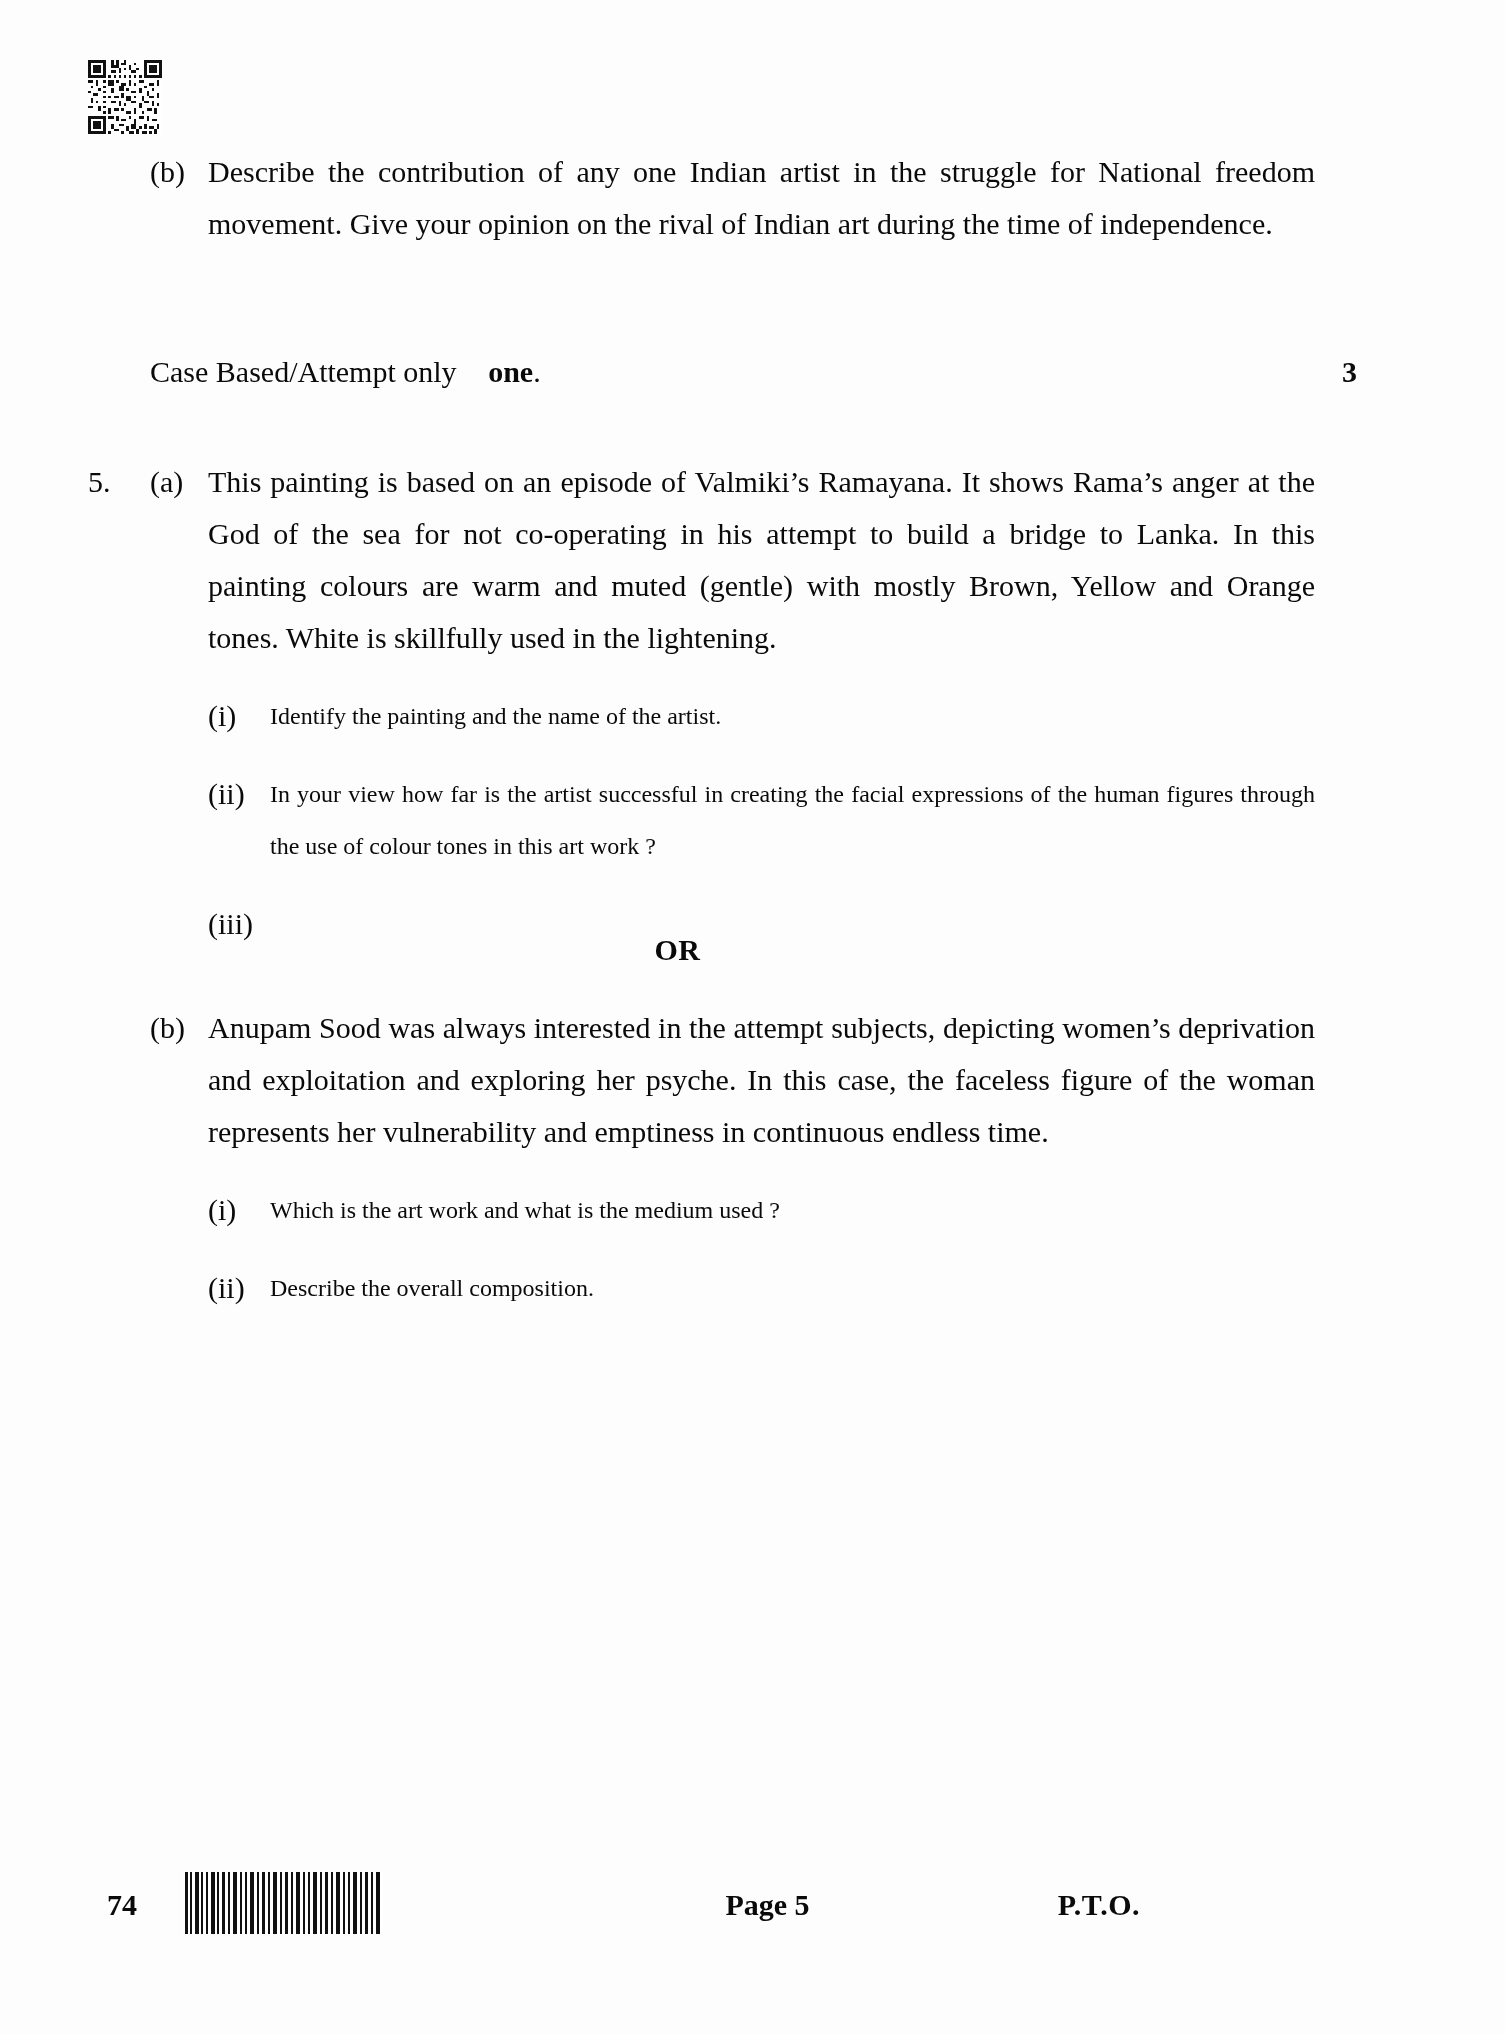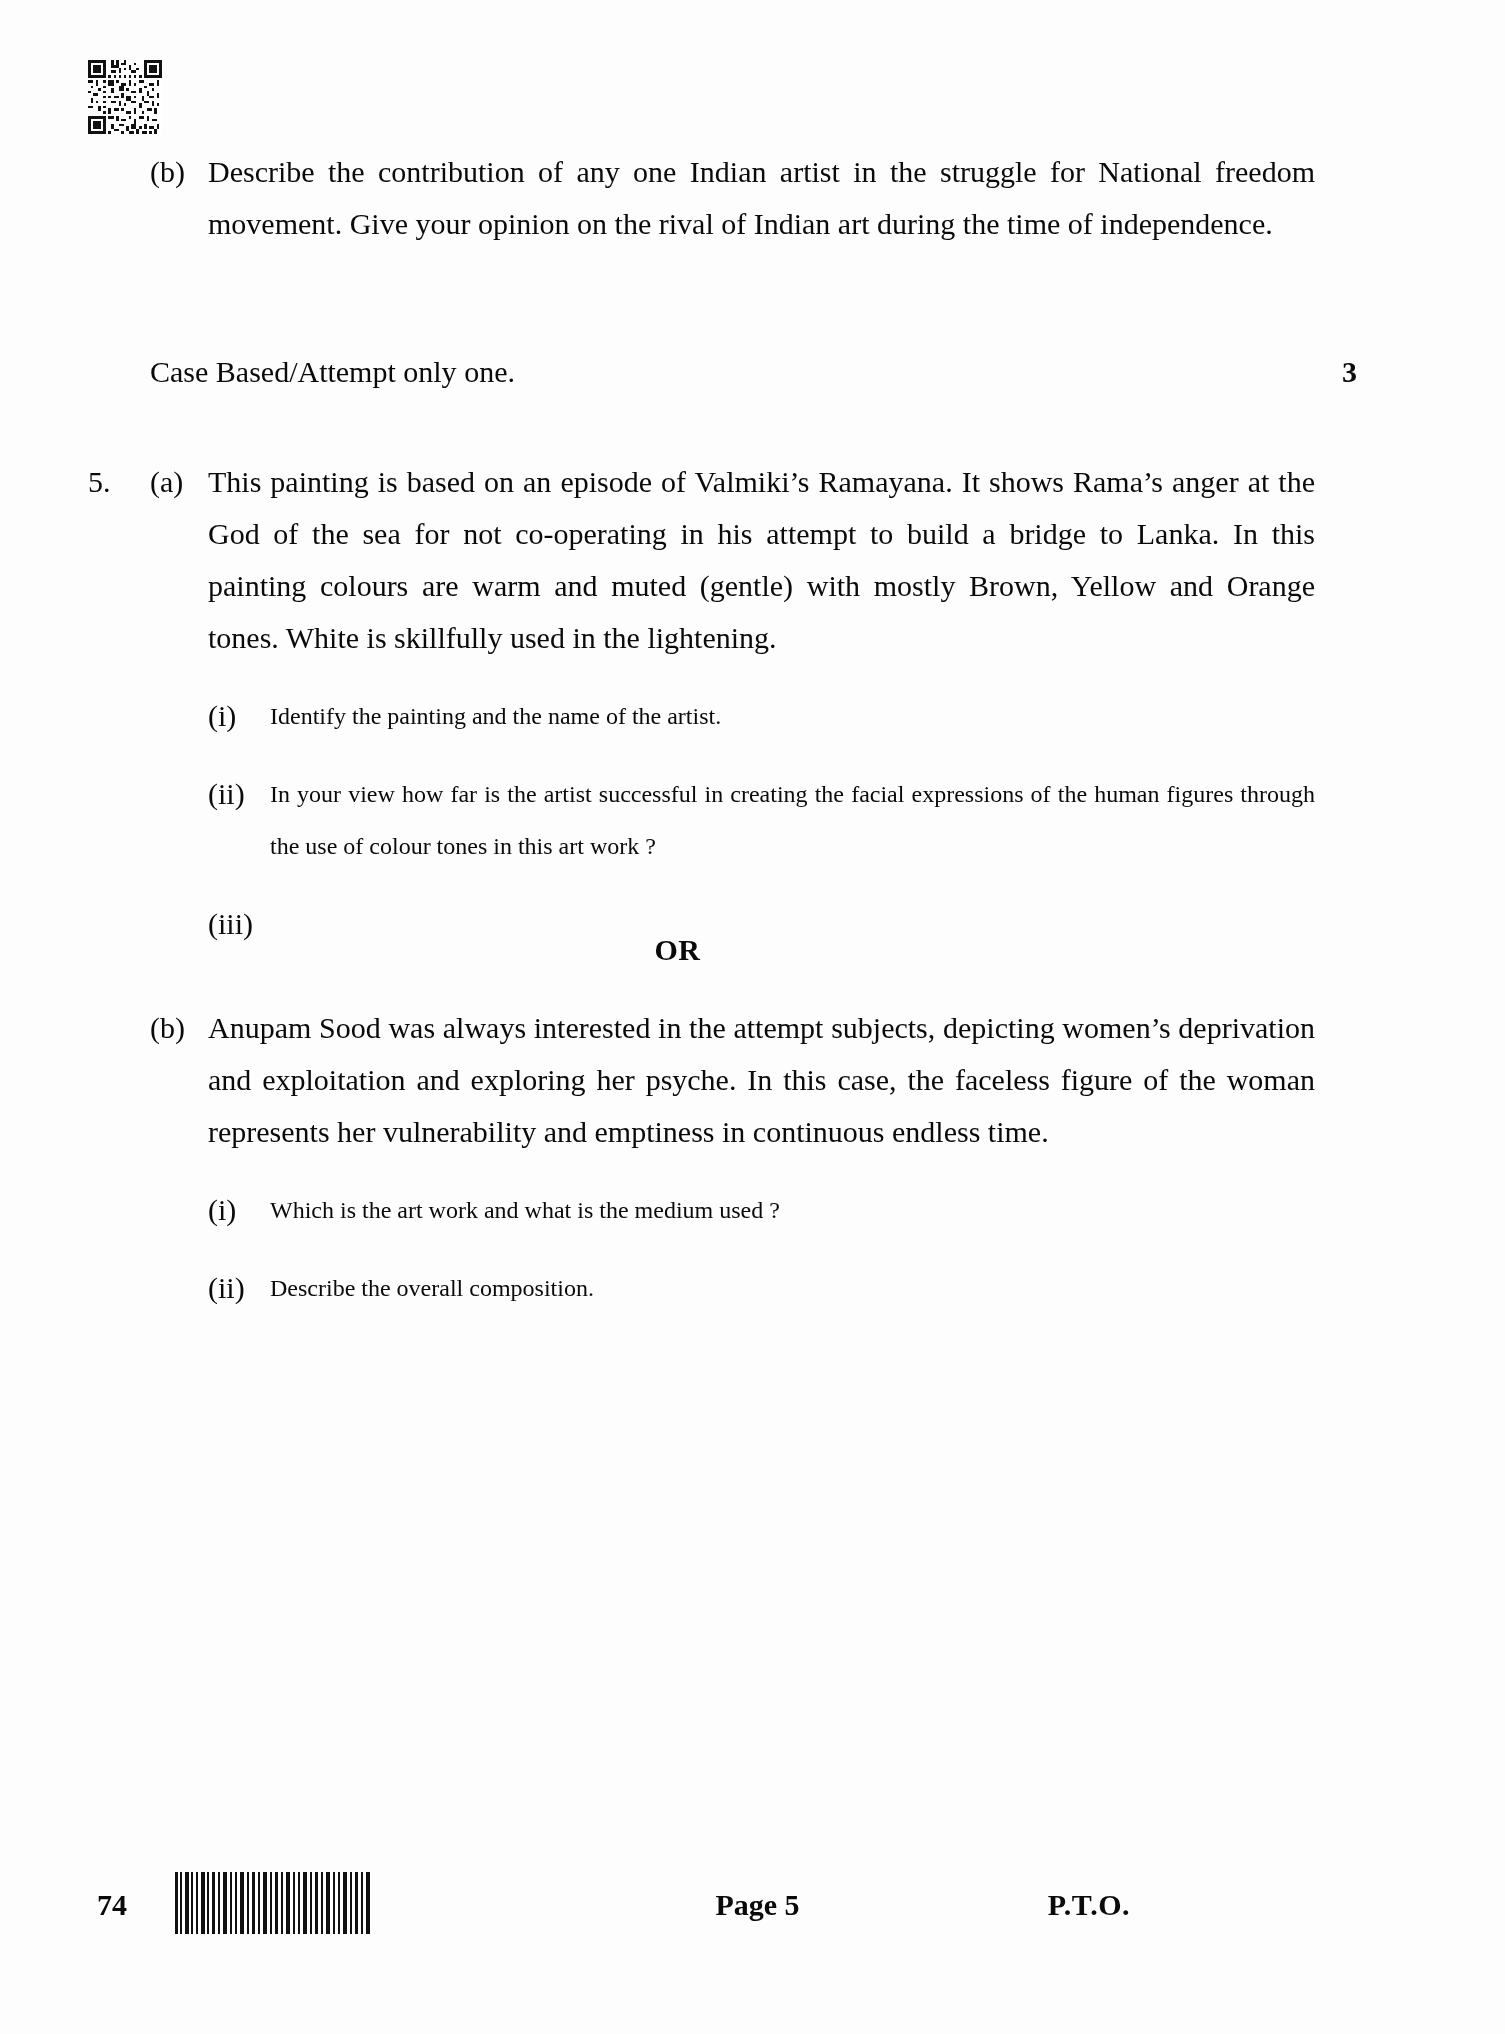--- a/index.html
+++ b/index.html
@@ -112,31 +112,31 @@
   .or-sep {
     text-align: center;
     font-weight: bold;
     font-size: 30px;
     line-height: 52px;
     margin-right: 170px;
     letter-spacing: 0.5px;
     padding-left: 20px;
   }
 
-  b, strong { font-weight: normal; }
+  b, strong { font-weight: bold; margin-left: 24px; }
 
   
   .gap-sm { height: 26px; }
   .gap-md { height: 58px; }
   .gap-lg { height: 96px; }
 
   
   .footer {
     position: absolute;
-    left: 5px;
+    left: 15px;
     bottom: 92px;
     width: 1217px;
     height: 70px;
     font-family: Liberation Serif, serif;
   }
   .footer-num {
     position: absolute;
     left: 92px;
     top: 16px;
     font-size: 30px;

